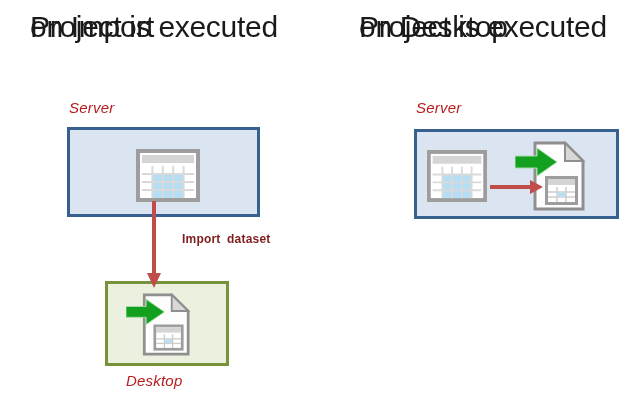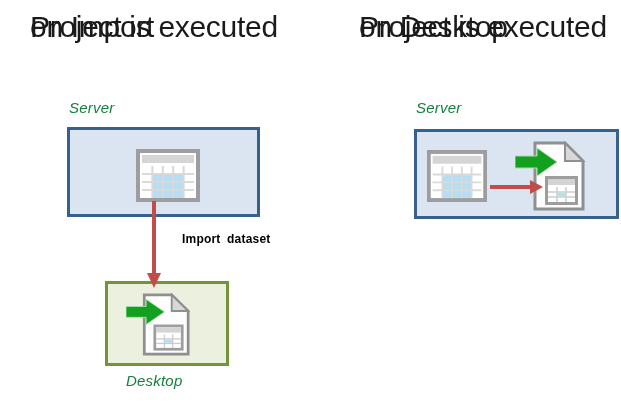--- a/index.html
+++ b/index.html
@@ -9,21 +9,21 @@
     margin-left:29px;
   }
   #canvas div{position:absolute;}
   .title{
     top:8px;width:300px;text-align:center;
     font-size:30px;line-height:38px;color:#1a1a1a;letter-spacing:-0.3px;
   }
   #title-left{left:1px;}
   #title-right{left:330px;}
   .zone-label{
-    font-size:15px;font-style:italic;color:#15803d;letter-spacing:0.2px;
+    font-size:15px;font-style:italic;color:#b91c1c;letter-spacing:0.2px;
   }
   #server-label-left{left:40px;top:99px;}
   #server-label-right{left:387px;top:99px;}
   #desktop-label{left:97px;top:372px;}
   .server-box{
     box-sizing:border-box;background:#dbe5f1;border:3px solid #36608e;
   }
   #server-box-left{left:38px;top:127px;width:193px;height:90px;}
   #server-box-right{left:385px;top:129px;width:205px;height:90px;}
   #desktop-box{
@@ -31,21 +31,21 @@
     background:#ebf1de;border:3px solid #76933c;
   }
   .server-box svg,#desktop-box svg{position:absolute;}
   #table-icon-left{left:66px;top:19px;}
   #table-icon-right{left:10px;top:18px;}
   #file-icon-left{left:18px;top:9px;}
   #file-icon-right{left:98px;top:9px;}
   #import-arrow{position:absolute;left:117px;top:201px;z-index:5;}
   #transfer-arrow-right{position:absolute;left:461px;top:179px;z-index:5;}
   #import-label{
-    left:153px;top:232px;font-size:12px;font-weight:600;color:#000000;
+    left:153px;top:232px;font-size:12px;font-weight:600;color:#7f1d1d;
     word-spacing:3px;letter-spacing:0.2px;white-space:nowrap;z-index:6;
   }
 </style>
 </head>
 <body>
 
 <div id="canvas">
 
   <div class="title" id="title-left">
     <div>Project is executed</div>

